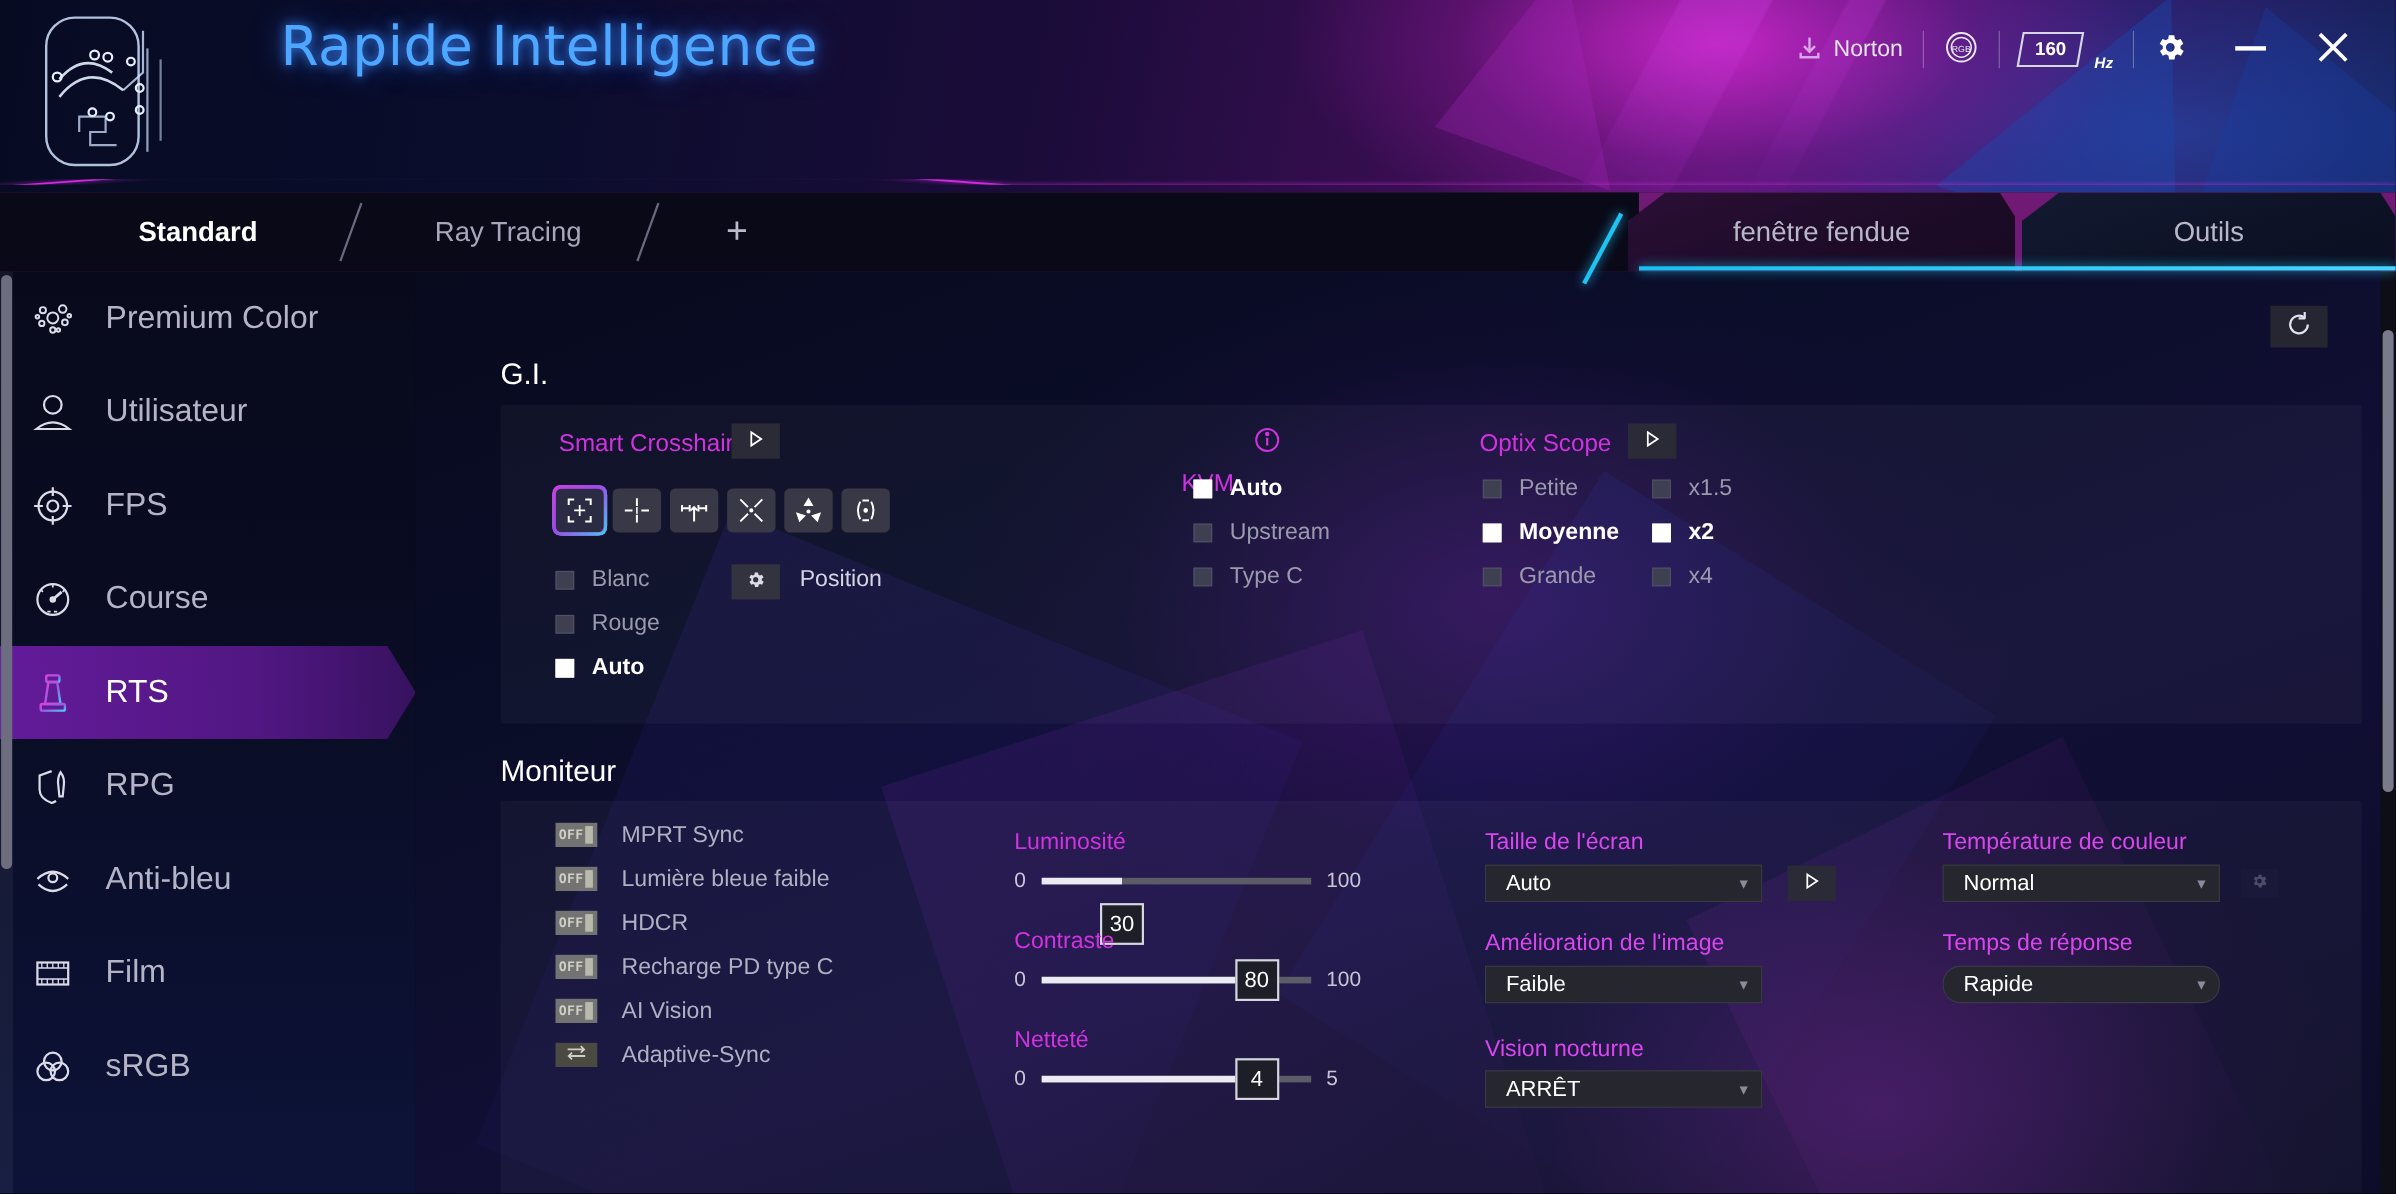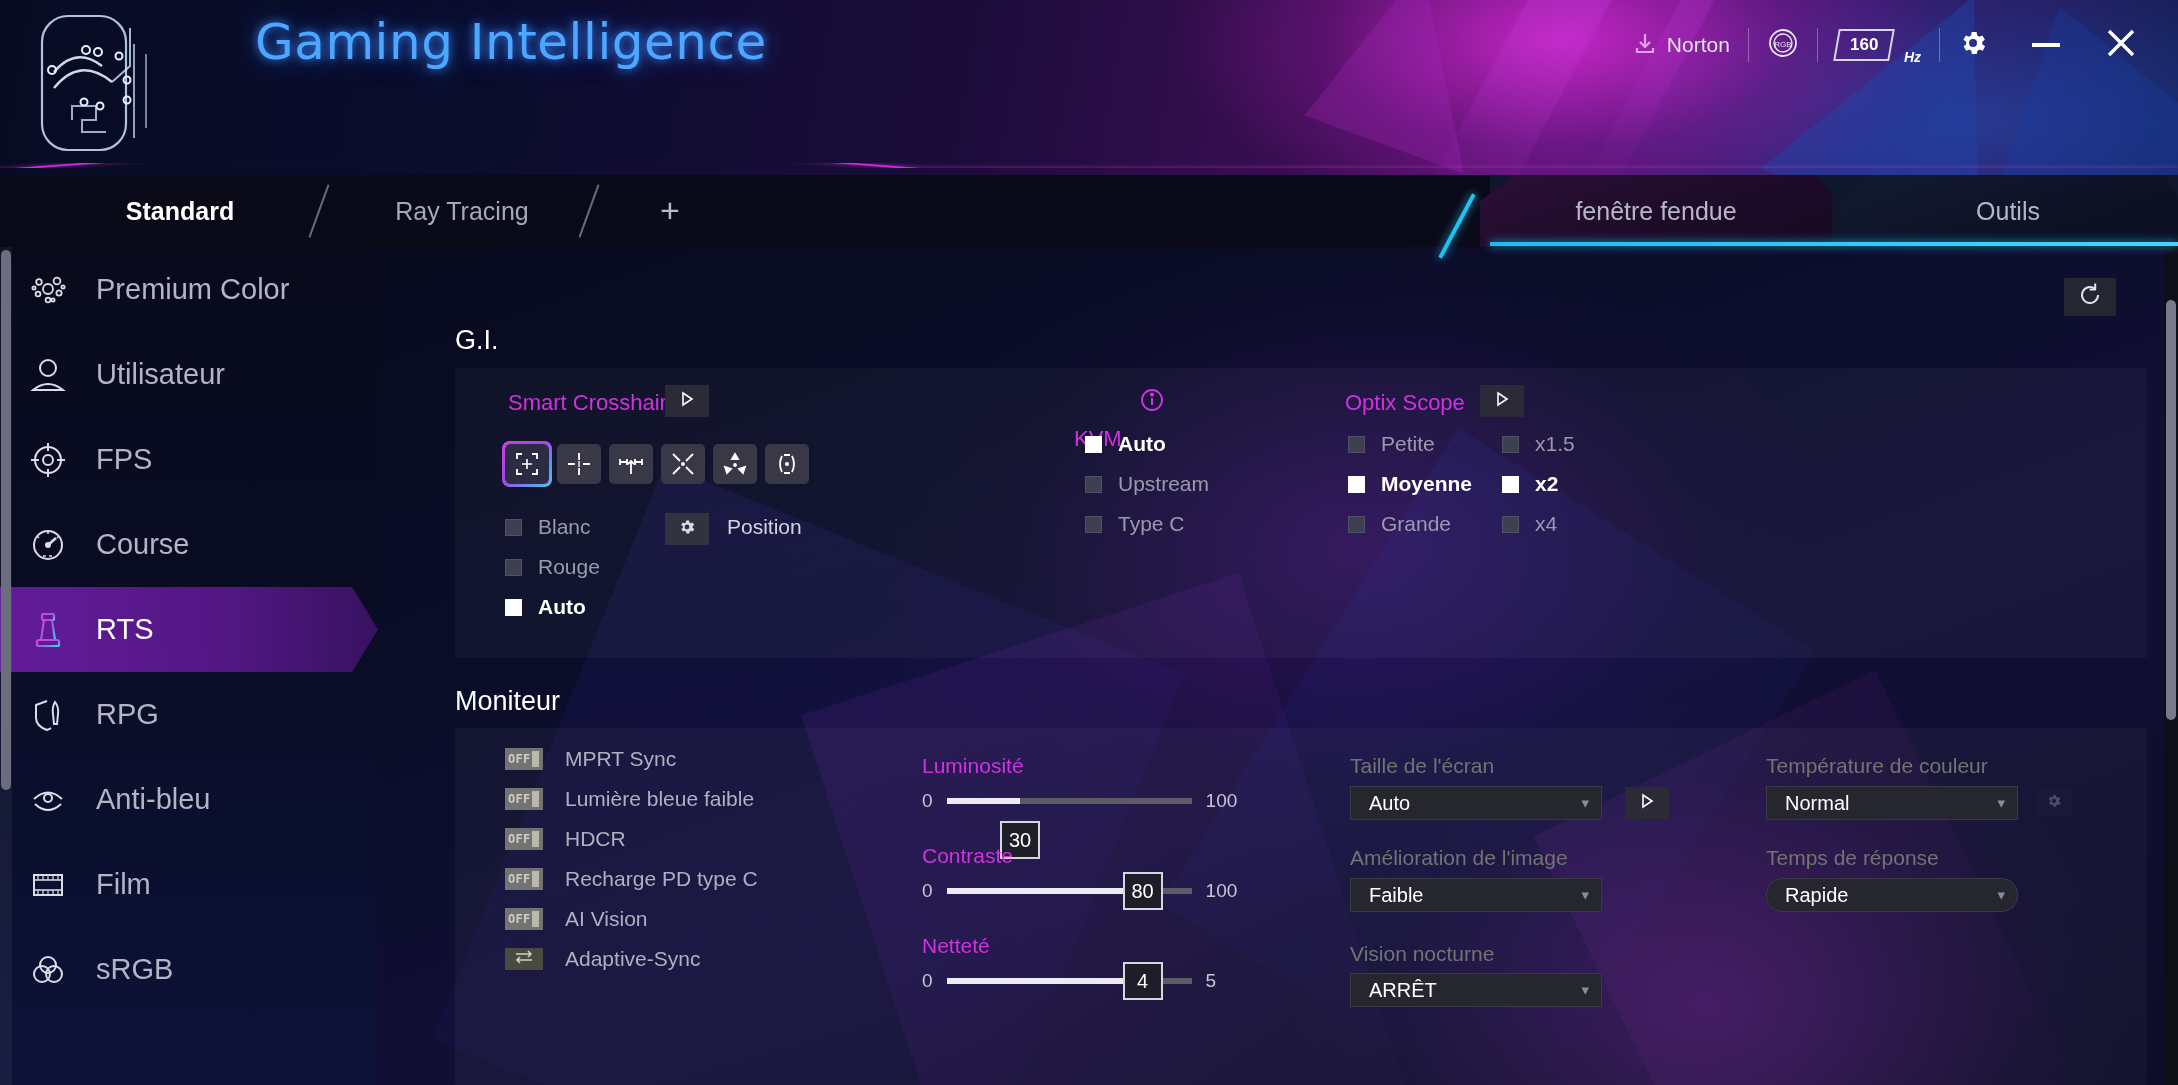--- a/index.html
+++ b/index.html
@@ -53,21 +53,21 @@
   .hdr-btn span.lbl { color: #e3e3ee; font-size: 21px; }
   .hdr-sep { width: 1px; height: 34px; background: rgba(190,190,220,.45); }
   .hz-box {
     position: relative; width: 56px; height: 32px; border: 2px solid #d6d6e6;
     transform: skewX(-10deg); display: flex; align-items: center; justify-content: center;
   }
   .hz-box i { font-style: normal; transform: skewX(10deg); color: #fff; font-size: 17px; font-weight: 600; }
   .hz-unit { color: #fff; font-size: 14px; font-weight: 700; font-style: italic; margin-left: 3px; align-self: flex-end; padding-bottom: 3px;}
 
   
-  .tabstrip { position: absolute; left: 0; top: 175px; width: 2178px; height: 72px; background: #0f172a; padding-left: 48px; }
+  .tabstrip { position: absolute; left: 0; top: 175px; width: 2178px; height: 72px; background: #701a75; padding-left: 48px; }
   .tabstrip-bg-l { position:absolute; left:0; top:0; width: 1490px; height: 72px; background: #0a0918;}
   .tab-l {
     position: absolute; top: 0; height: 72px; display: flex; align-items: center; justify-content: center;
     color: #a7a7bb; font-size: 25px; cursor: pointer;
   }
   .tab-l.active { color: #ffffff; font-weight: 600; }
   .tab-slash { position: absolute; top: 8px; width: 2px; height: 56px; background: rgba(170,170,200,.6); transform: rotate(20deg); }
   .tab-plus { position: absolute; top: 18px; color: #b9b9cc; font-size: 34px; cursor: pointer; line-height: 34px; }
 
   .tab-r {
@@ -184,21 +184,21 @@
   .sl-min, .sl-max { color: #c6c6d4; font-size: 19px; }
   .sl-track { position: relative; height: 6px; background: #5c5c68; }
   .sl-fill { position: absolute; left: 0; top: 0; height: 6px; background: #eceaf2; }
   .sl-thumb {
     position: absolute; top: -16px; width: 40px; height: 38px; background: #1e1e28;
     border: 2px solid #d6d6e2; display: flex; align-items: center; justify-content: center;
     color: #ffffff; font-size: 20px; cursor: pointer; transform: translateX(-20px);
   }
 
   
-  .dd-label { position: absolute; color: #737373; font-size: 21px; }
+  .dd-label { position: absolute; color: #d946ef; font-size: 21px; }
   .dd {
     position: absolute; height: 34px; background: #26262f; border: 1px solid #3a3a46;
     display: flex; align-items: center; justify-content: space-between; padding: 0 12px 0 18px;
     color: #ffffff; font-size: 20px; cursor: pointer;
   }
   .dd .chev { color: #8b8b9c; font-size: 15px; }
   .dim-gear { position: absolute; width: 34px; height: 26px; background: rgba(255,255,255,.035);
     display:flex; align-items:center; justify-content:center; opacity:.45; }
 </style>
 </head>
@@ -227,21 +227,21 @@
         <circle cx="93" cy="90" r="3.5" fill="none" stroke="#e3f0ff" stroke-width="2"></circle>
         <circle cx="50" cy="92" r="3.5" fill="none" stroke="#e3f0ff" stroke-width="2"></circle>
         <circle cx="66" cy="96" r="3.5" fill="none" stroke="#e3f0ff" stroke-width="2"></circle>
         <path d="M38 110 L38 96 L62 96 L62 110 L48 110 L48 122 L72 122" fill="none" stroke="#cfe2ff" stroke-width="2" opacity=".75"></path>
         <path d="M100 34 L100 128" stroke="#cfe2ff" stroke-width="2" opacity=".7"></path>
         <path d="M112 44 L112 118" stroke="#cfe2ff" stroke-width="2" opacity=".55"></path>
       </svg>
     </div>
 
     <div class="brand">
-      <div class="gi">Gaming Intelligence</div>
+      <div class="gi">Rapide Intelligence</div>
     </div>
 
     <div class="hdr-right">
       <div class="hdr-btn">
         <span>
           <svg width="26" height="26" viewBox="0 0 26 26">
               <path d="M13 4 L13 16 M8 12 L13 17 L18 12" fill="none" stroke="#d9a6ea" stroke-width="2.2"></path>
               <path d="M5 18 L5 22 L21 22 L21 18" fill="none" stroke="#d9a6ea" stroke-width="2.2"></path>
             </svg>
         </span>

